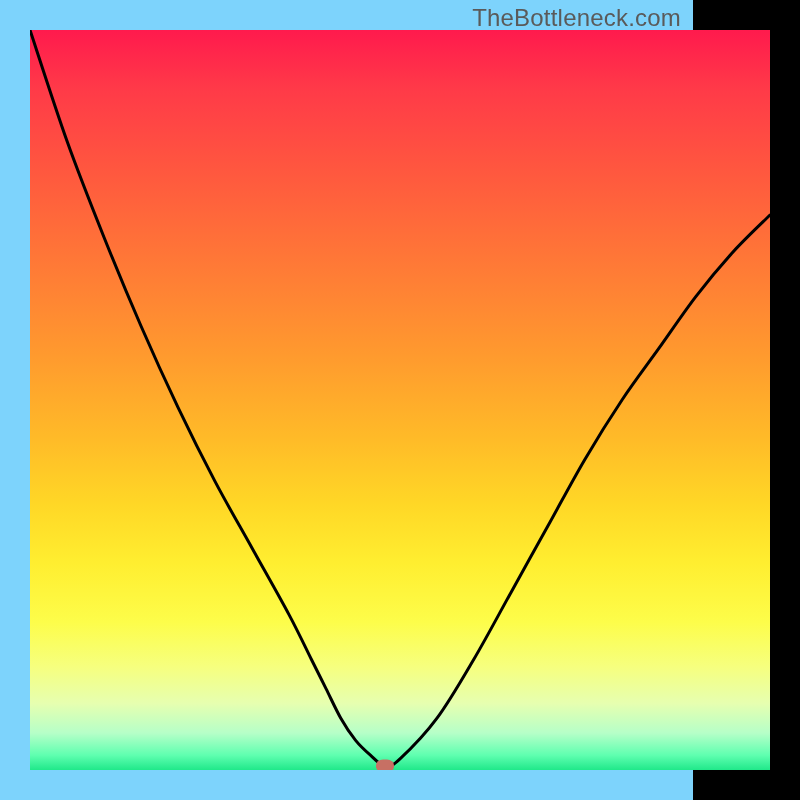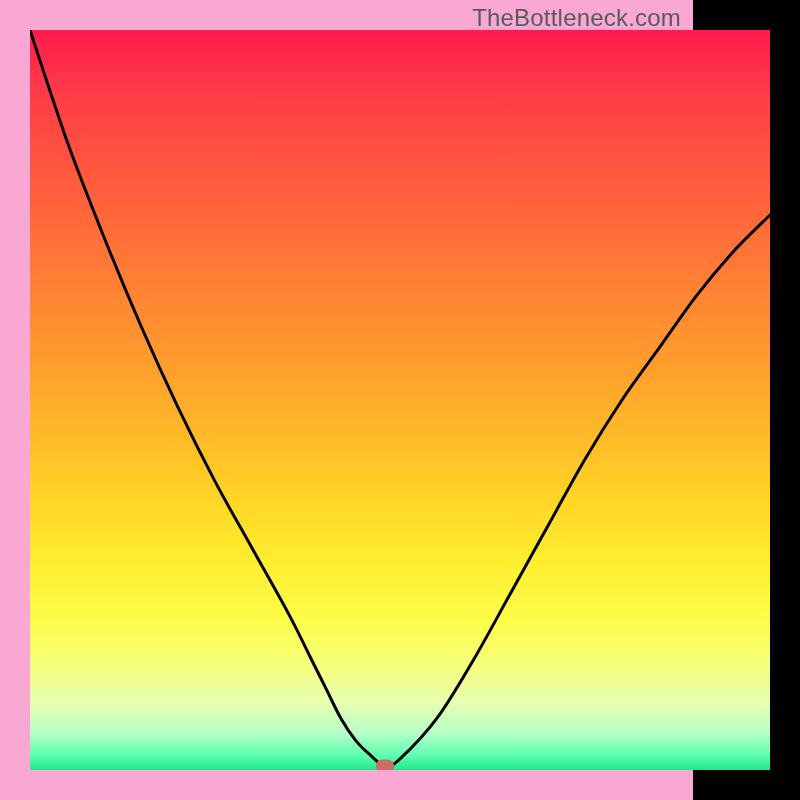--- a/index.html
+++ b/index.html
@@ -8,21 +8,21 @@
     width: 800px;
     height: 800px;
     overflow: hidden;
     background: #000;
     font-family: Arial, Helvetica, sans-serif;
   }
   .frame {
     position: relative;
     width: 693px;
     height: 800px;
-    background: #f9a8d4;
+    background: #7dd3fc;
   }
   .watermark {
     position: absolute;
     top: 4px;
     right: 12px;
     font-size: 24px;
     font-weight: 500;
     color: #5a5a5a;
     letter-spacing: 0.2px;
     z-index: 20;

